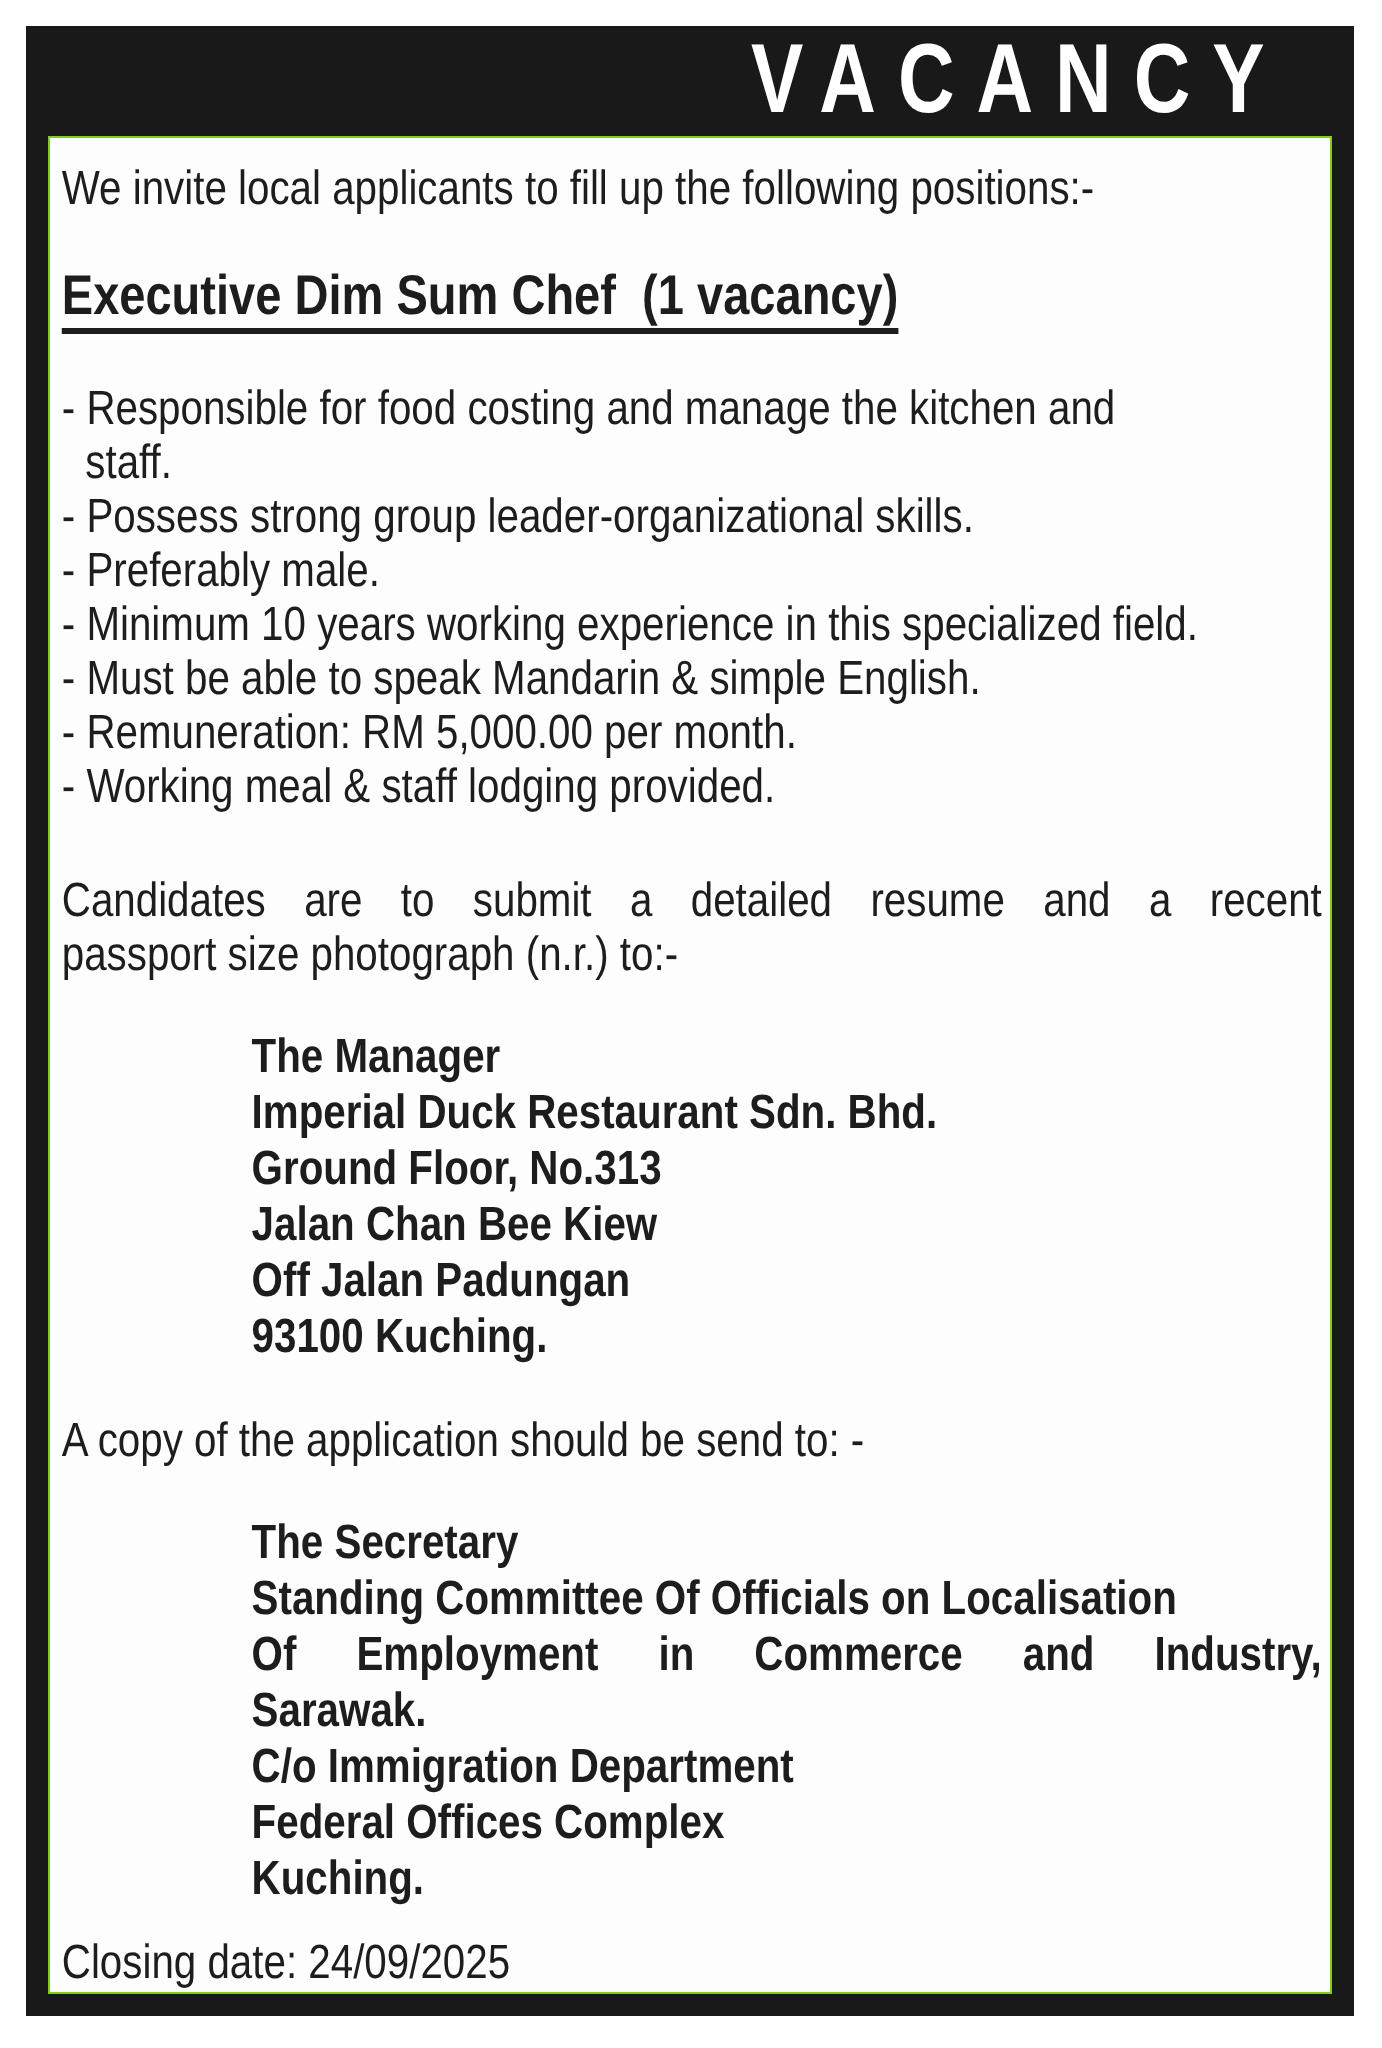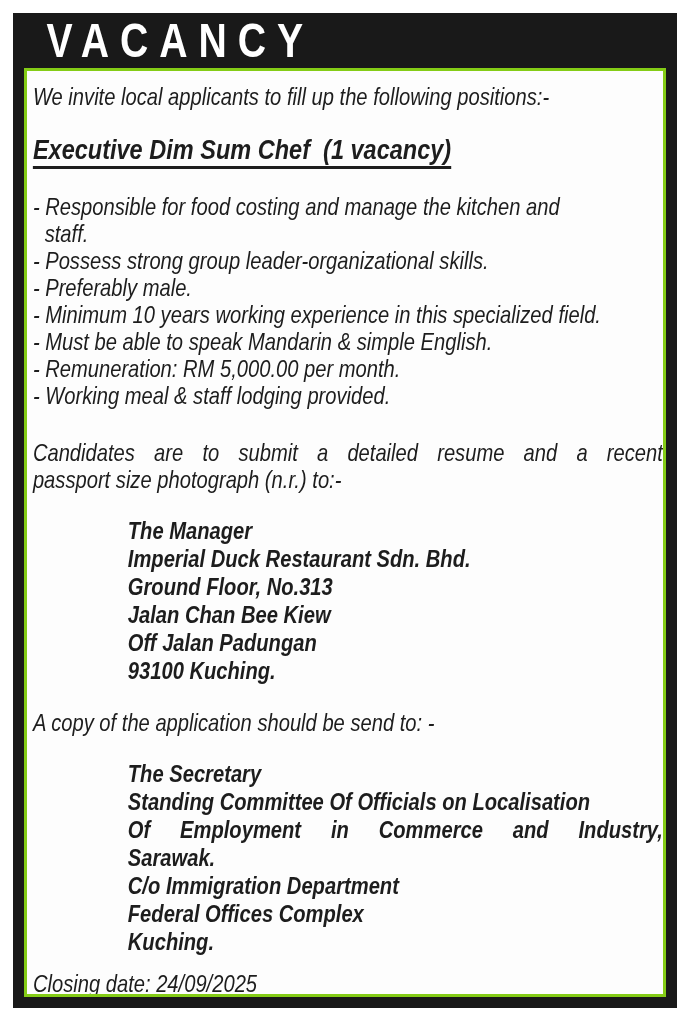--- a/index.html
+++ b/index.html
@@ -8,35 +8,34 @@
     background:var(--paper-outer,#ffffff);
     font-family:"Liberation Sans",sans-serif;
     color:var(--ink,#1d1d1d);
   }
   
   .frame{
     position:absolute;left:13px;top:13px;width:664px;height:995px;
     background:var(--frame,#191919);
   }
   .banner-row{
-    height:55px;display:flex;align-items:center;justify-content:flex-start;
+    height:55px;display:flex;align-items:center;justify-content:flex-end;
   }
   .banner-title{
     color:var(--banner-text,#ffffff);
     font-weight:bold;font-size:49px;letter-spacing:.28em;
     white-space:pre;transform:scaleX(0.8);transform-origin:50% 50%;
     line-height:1;
   }
   
   .panel{
     position:absolute;left:11px;right:11px;top:55px;bottom:11px;
     background:var(--paper,#fdfdfd);
-    border:3px solid #84cc16;
+    border:1px solid #84cc16;
     overflow:hidden;
-    font-style:italic;
   }
   
   .condense{
     width:765px;transform:scaleX(0.84);transform-origin:0 0;
     font-size:24px;line-height:27px;
     padding:0 8px 0 7px;box-sizing:border-box;
   }
   .line{white-space:pre;}
   .justify{white-space:normal;text-align:justify;text-align-last:justify;}
   .cont{padding-left:14px;}       

